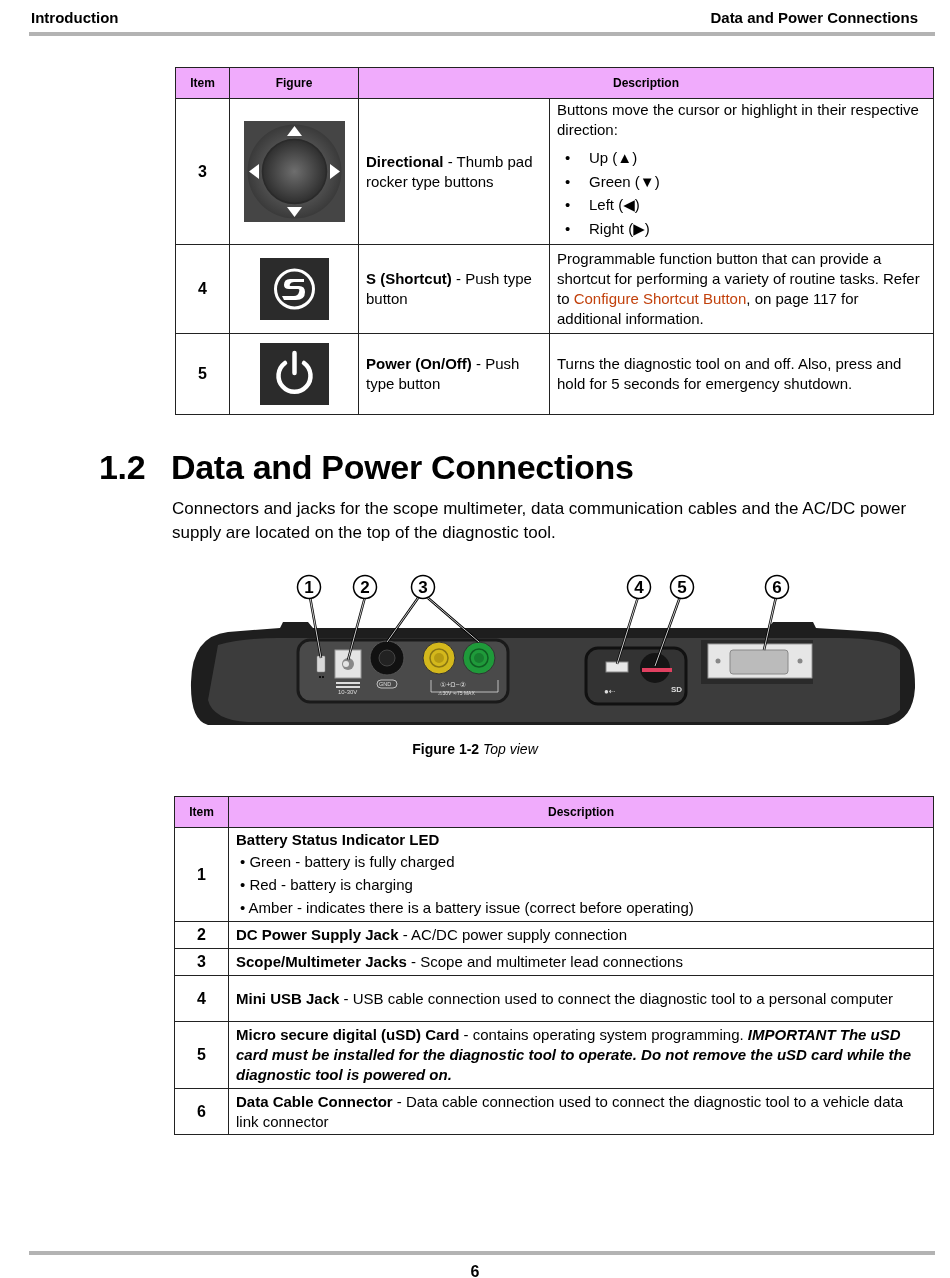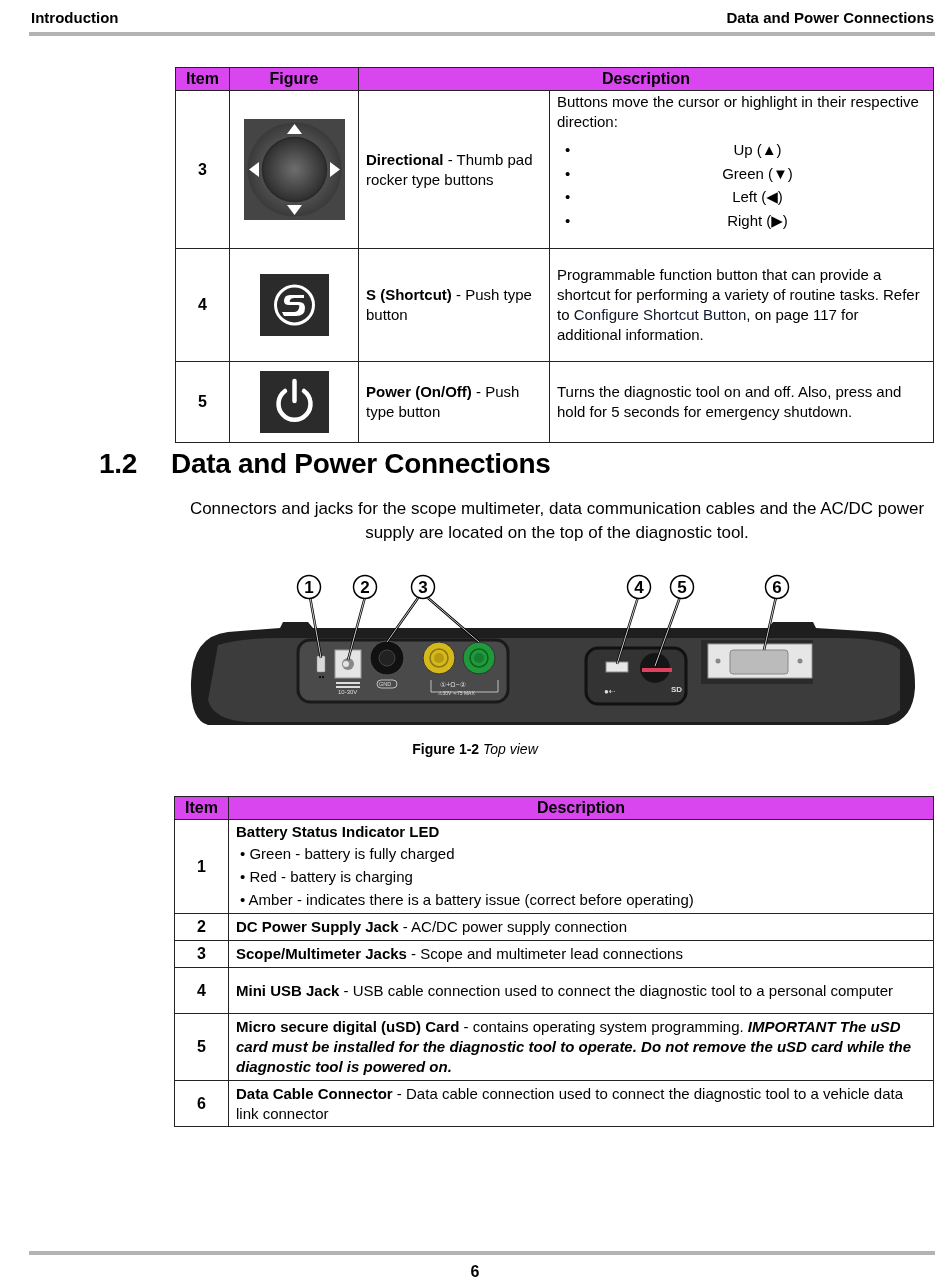--- a/index.html
+++ b/index.html
@@ -1,43 +1,43 @@
 <!DOCTYPE html>
 <html><head>
 <meta charset="utf-8">
 <style>
   * { box-sizing: border-box; margin: 0; padding: 0; }
   html, body { width: 950px; height: 1278px; background: #ffffff; }
   body { position: relative; font-family: "Liberation Sans", sans-serif; color: #000; overflow: hidden; }
 
-  .hdr { position: absolute; top: 9px; left: 31px; right: 16px; height: 20px; font-size: 15px; font-weight: bold; }
+  .hdr { position: absolute; top: 9px; left: 31px; right: 32px; height: 20px; font-size: 15px; font-weight: bold; }
   .hdr .l { position: absolute; left: 0; top: 0; }
   .hdr .r { position: absolute; right: 0; top: 0; }
   .rule { position: absolute; left: 29px; width: 906px; height: 4px; background: #b3b3b3; }
 
   table { border-collapse: collapse; position: absolute; font-size: 15px; }
   td, th { border: 1px solid #222; vertical-align: middle; }
-  th { background: #d946ef; font-weight: bold; font-size: 16px; height: 23px; }
+  th { background: #f0abfc; font-weight: bold; font-size: 12px; height: 31px; }
 
   #t1 { left: 175px; top: 67px; width: 759px; }
-  #t1 td { padding: 16px 7px; line-height: 20px; }
+  #t1 td { padding: 4px 7px; line-height: 20px; }
   #t1 .item { text-align: center; font-weight: bold; font-size: 16px; width: 54px; padding: 0; }
   #t1 .btn { width: 129px; text-align: center; padding: 0; }
   #t1 .name { width: 191px; }
   .bul { list-style: none; margin-top: 6px; }
-  .bul li { position: relative; padding-left: 32px; line-height: 23.5px; text-align: center; }
+  .bul li { position: relative; padding-left: 32px; line-height: 23.5px; }
   .bul li::before { content: "•"; position: absolute; left: 8px; }
-  a.lnk { color: #0f172a; text-decoration: none; }
+  a.lnk { color: #c2410c; text-decoration: none; }
 
   .dpad { display: inline-block; width: 101px; height: 101px; background: #454545; position: relative; vertical-align: middle; }
   .iconbox { display: inline-block; width: 69px; height: 62px; background: #2b2b2b; position: relative; vertical-align: middle; }
 
-  .h2 { position: absolute; left: 99px; top: 448px; font-size: 28px; font-weight: bold; letter-spacing: -0.3px; }
+  .h2 { position: absolute; left: 99px; top: 448px; font-size: 34px; font-weight: bold; letter-spacing: -0.3px; }
   .h2 .num { display: inline-block; width: 72px; }
-  .intro { position: absolute; left: 172px; top: 497px; width: 770px; font-size: 17px; line-height: 24px; text-align: center; }
+  .intro { position: absolute; left: 172px; top: 497px; width: 770px; font-size: 17px; line-height: 24px; }
 
   .fig { position: absolute; left: 188px; top: 570px; width: 730px; height: 165px; }
   .cap { position: absolute; left: 0; width: 950px; top: 741px; text-align: center; font-size: 14px; }
   .cap b { font-weight: bold; }
   .cap i { font-style: italic; }
 
   #t2 { left: 174px; top: 796px; width: 760px; }
   #t2 td { padding: 2px 7px; line-height: 20px; }
   #t2 .item { text-align: center; font-weight: bold; font-size: 16px; width: 54px; padding: 0; }
   #t2 .bl { display: block; padding-left: 4px; line-height: 23px; }

